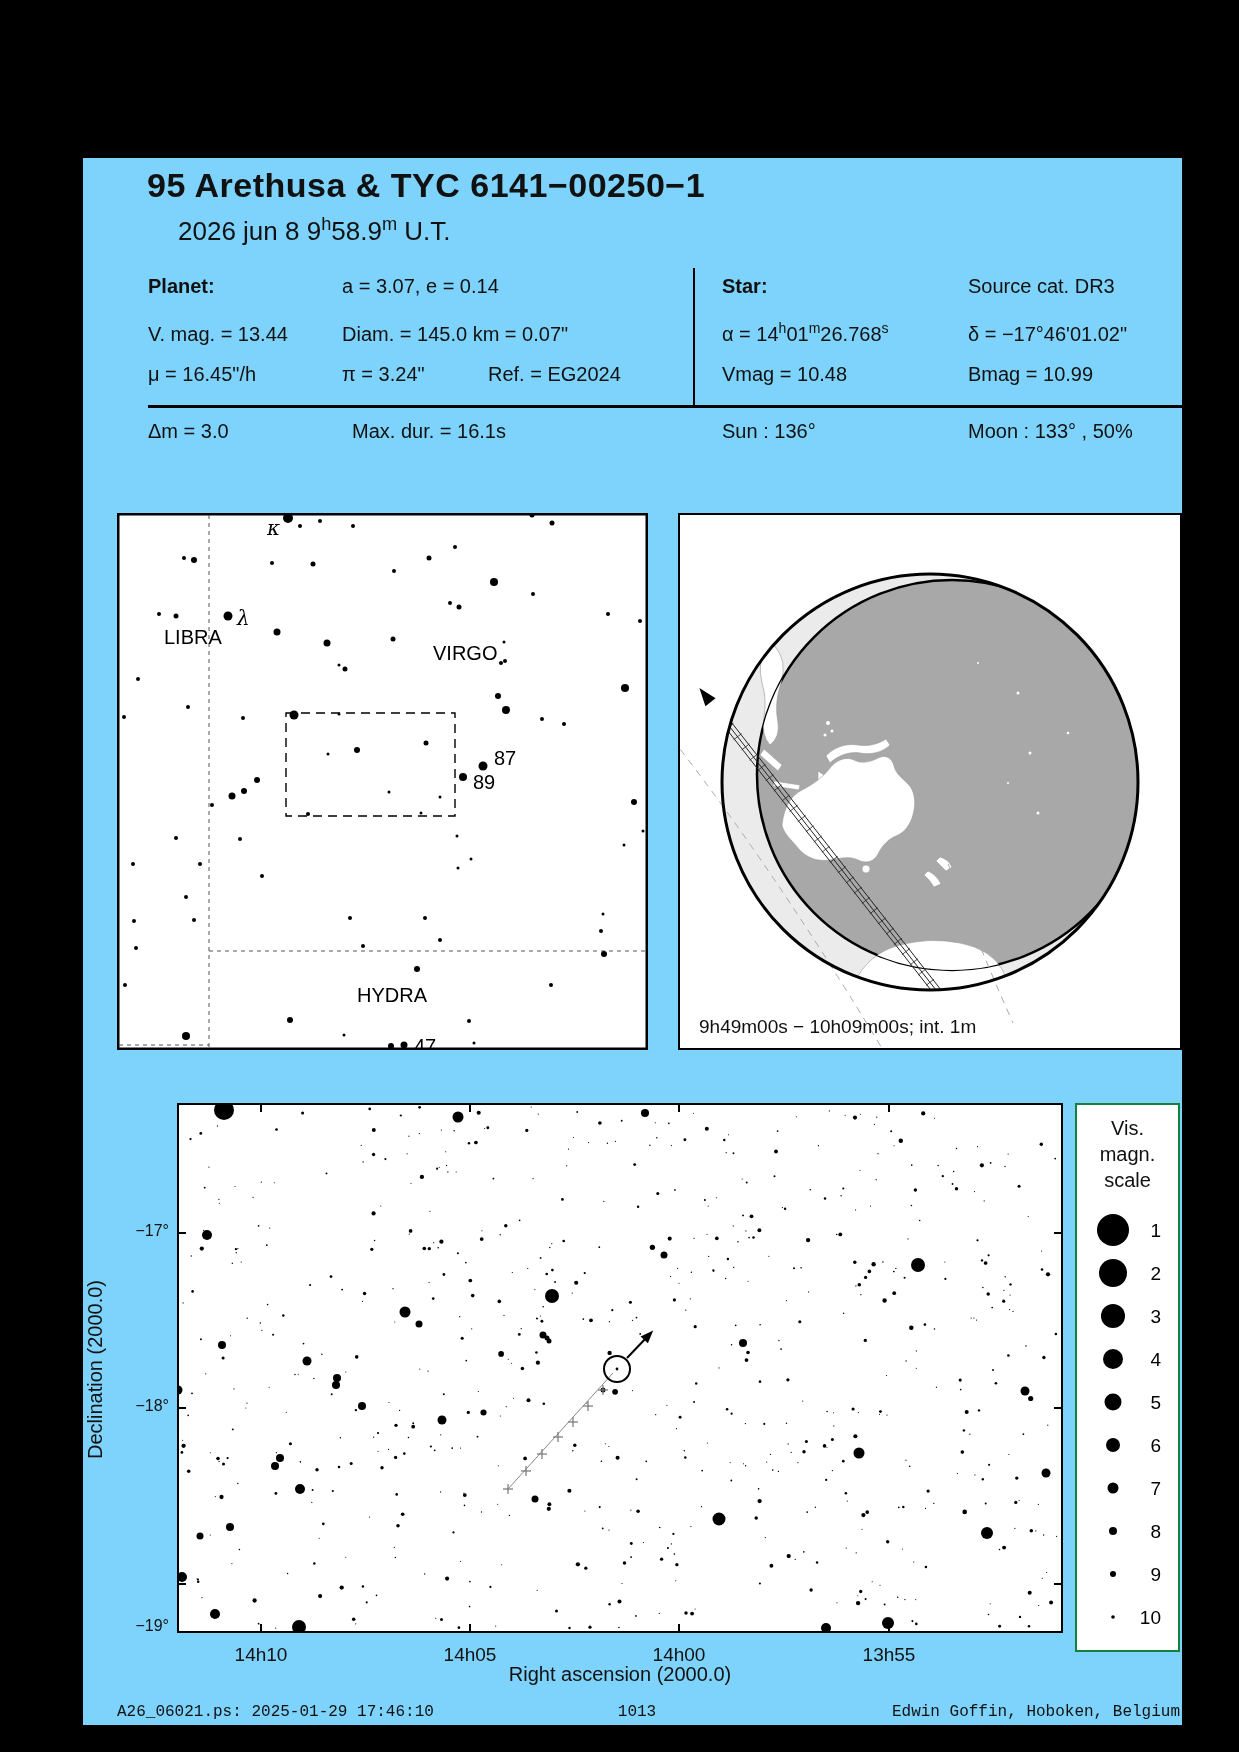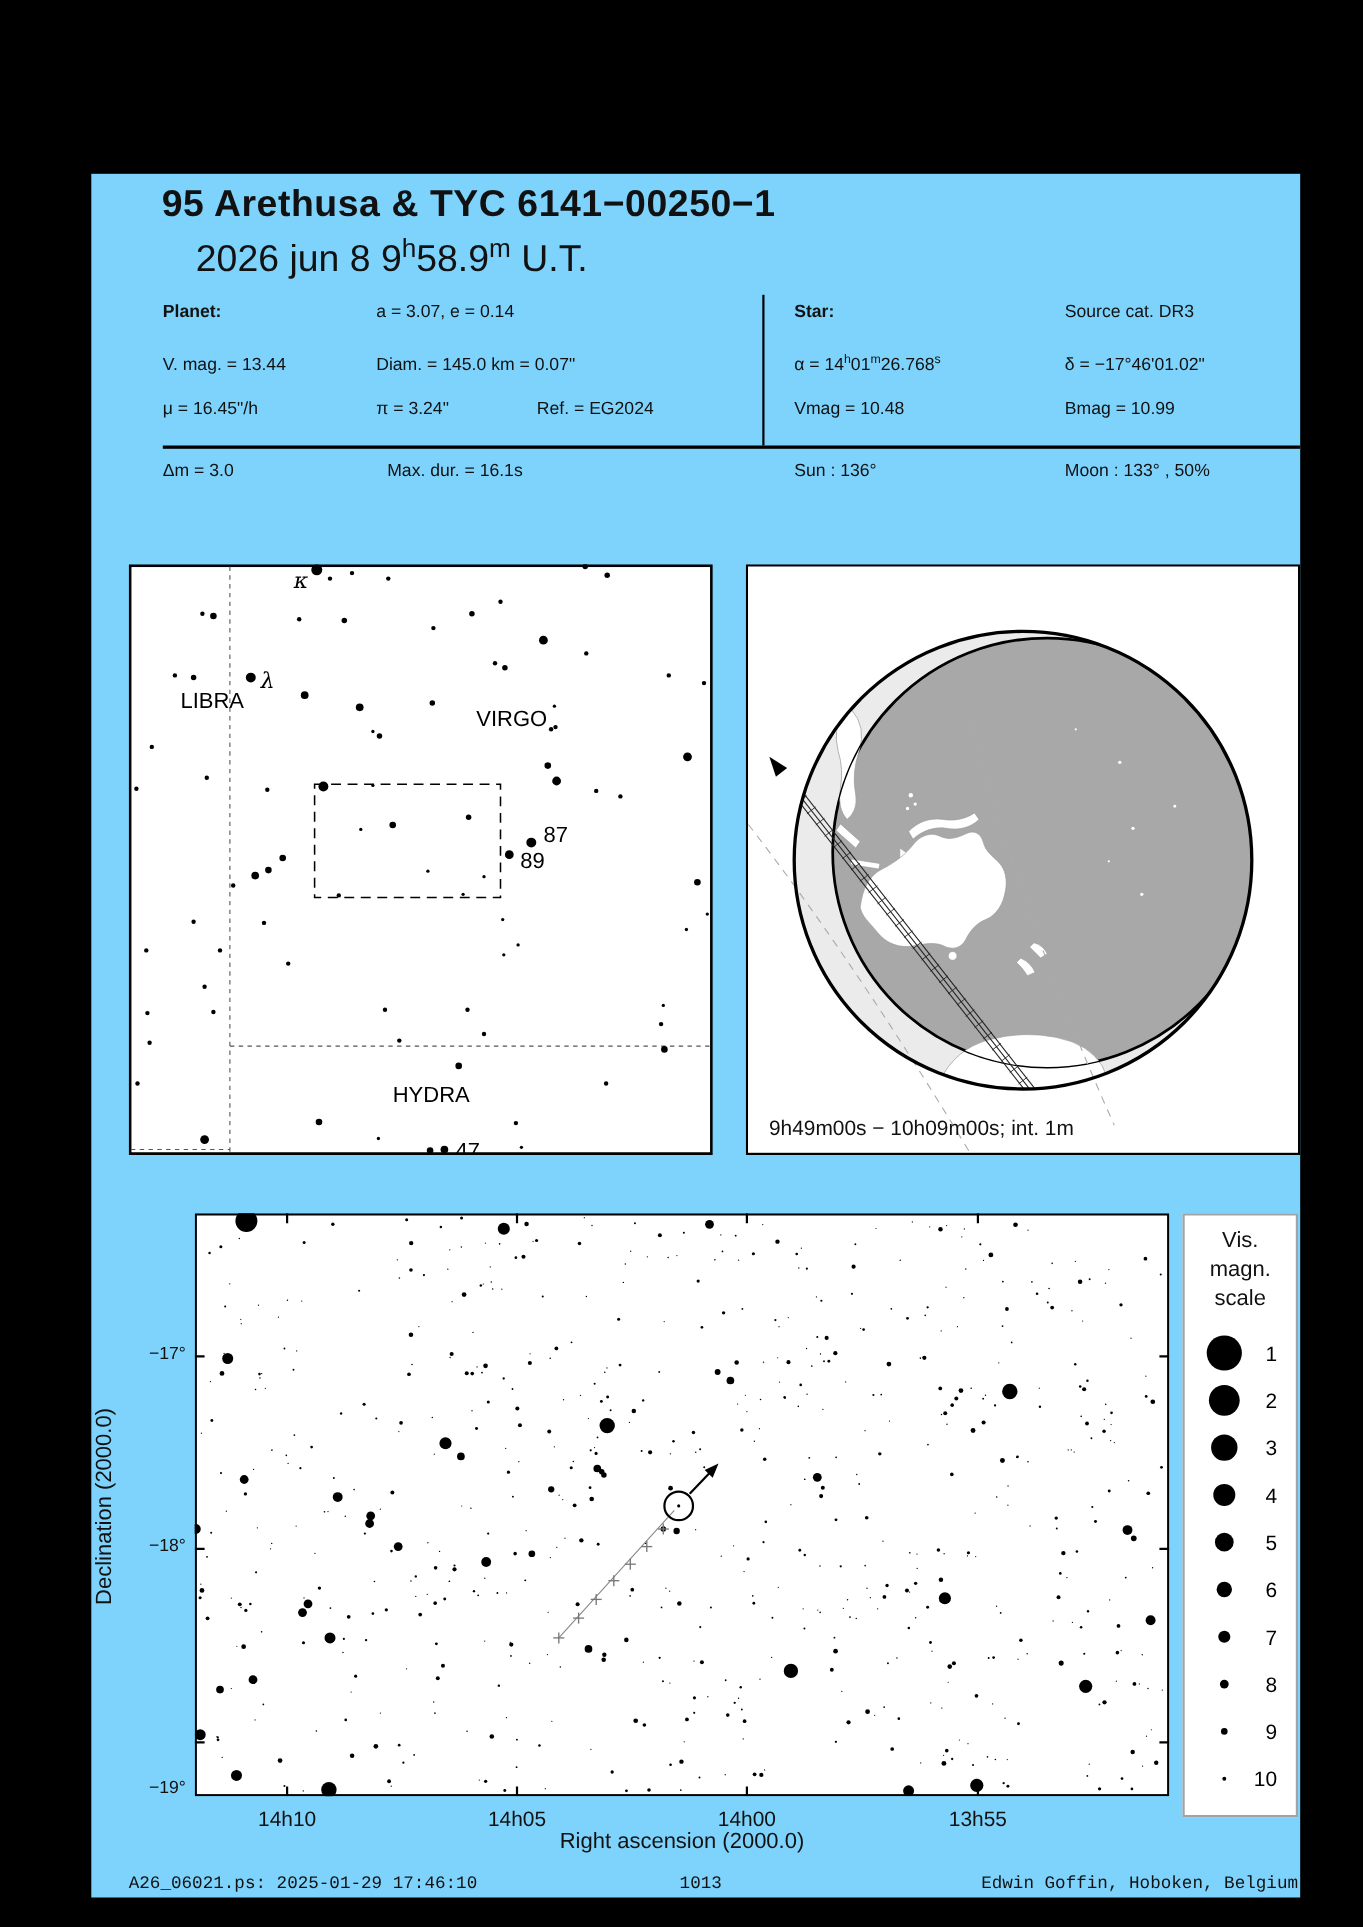--- a/index.html
+++ b/index.html
@@ -1,31 +1,31 @@
 <!DOCTYPE html>
 <html><head>
 <meta charset="utf-8">
 <style>
   html,body{margin:0;padding:0;background:#000;}
   #canvas{position:relative;width:1239px;height:1752px;background:#000;overflow:hidden;
           font-family:"Liberation Sans",sans-serif;}
   .page{position:absolute;left:83px;top:158px;width:1099px;height:1567px;background:#7dd3fc;color:#111;}
   .abs{position:absolute;}
   .title{font-size:34px;font-weight:700;letter-spacing:.5px;white-space:nowrap;}
-  .subtitle{font-size:34px;white-space:nowrap;}
+  .subtitle{font-size:26px;white-space:nowrap;}
   .subtitle sup,.cell sup{font-size:70%;vertical-align:super;line-height:0;}
-  .cell{position:absolute;font-size:16px;white-space:nowrap;}
+  .cell{position:absolute;font-size:20px;white-space:nowrap;}
   .cell.b{font-weight:700;}
   .vdivider{position:absolute;width:2px;background:#000;}
   .hrule{position:absolute;height:3px;background:#000;}
   .ticklabel{position:absolute;font-size:19px;text-align:center;}
   .yticklabel{position:absolute;font-size:16px;text-align:right;}
   .axis-title{position:absolute;font-size:20px;text-align:center;}
   .caption{position:absolute;font-size:19px;white-space:nowrap;}
-  .legendbox{position:absolute;border:2px solid #a3a3a3;background:#fff;}
+  .legendbox{position:absolute;border:2px solid #15803d;background:#fff;}
   .legendtitle{font-size:20px;text-align:center;line-height:1.3;padding-top:10px;}
   .footer{position:absolute;font-family:"Liberation Mono",monospace;font-size:16px;white-space:nowrap;}
   svg{position:absolute;display:block;}
 </style>
 </head>
 <body>
 
 <div id="canvas">
   <div class="page">
 

